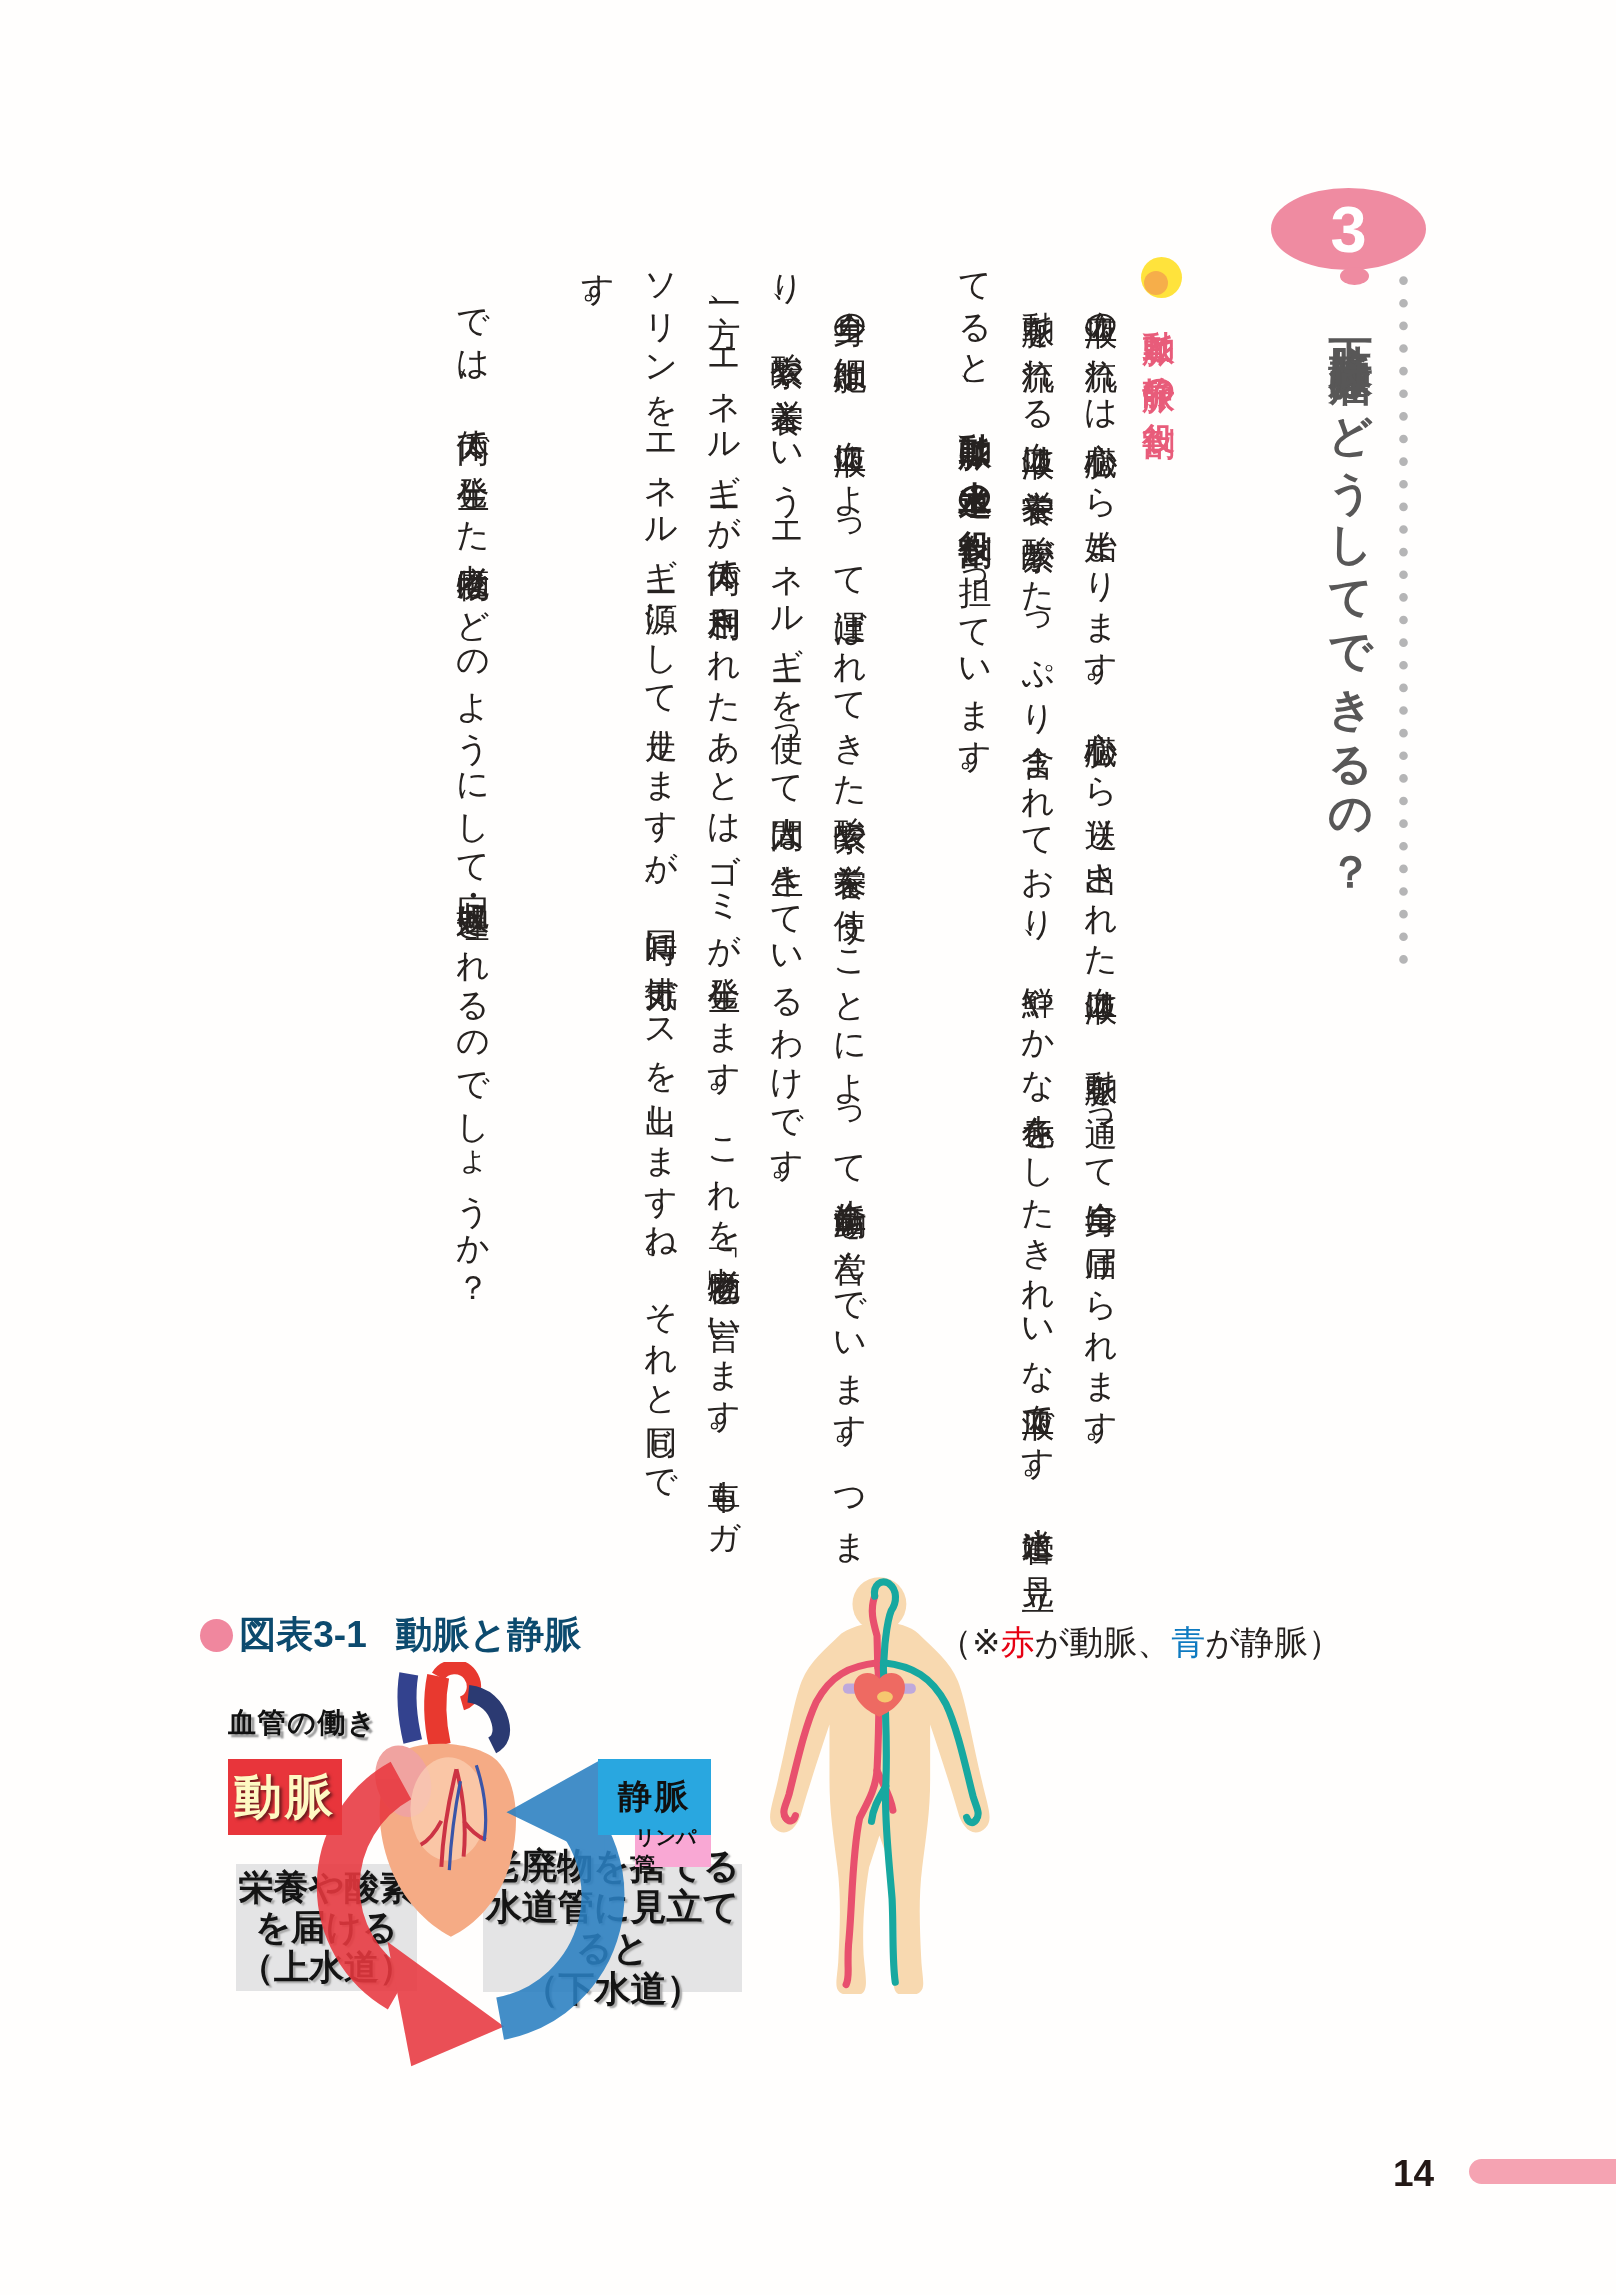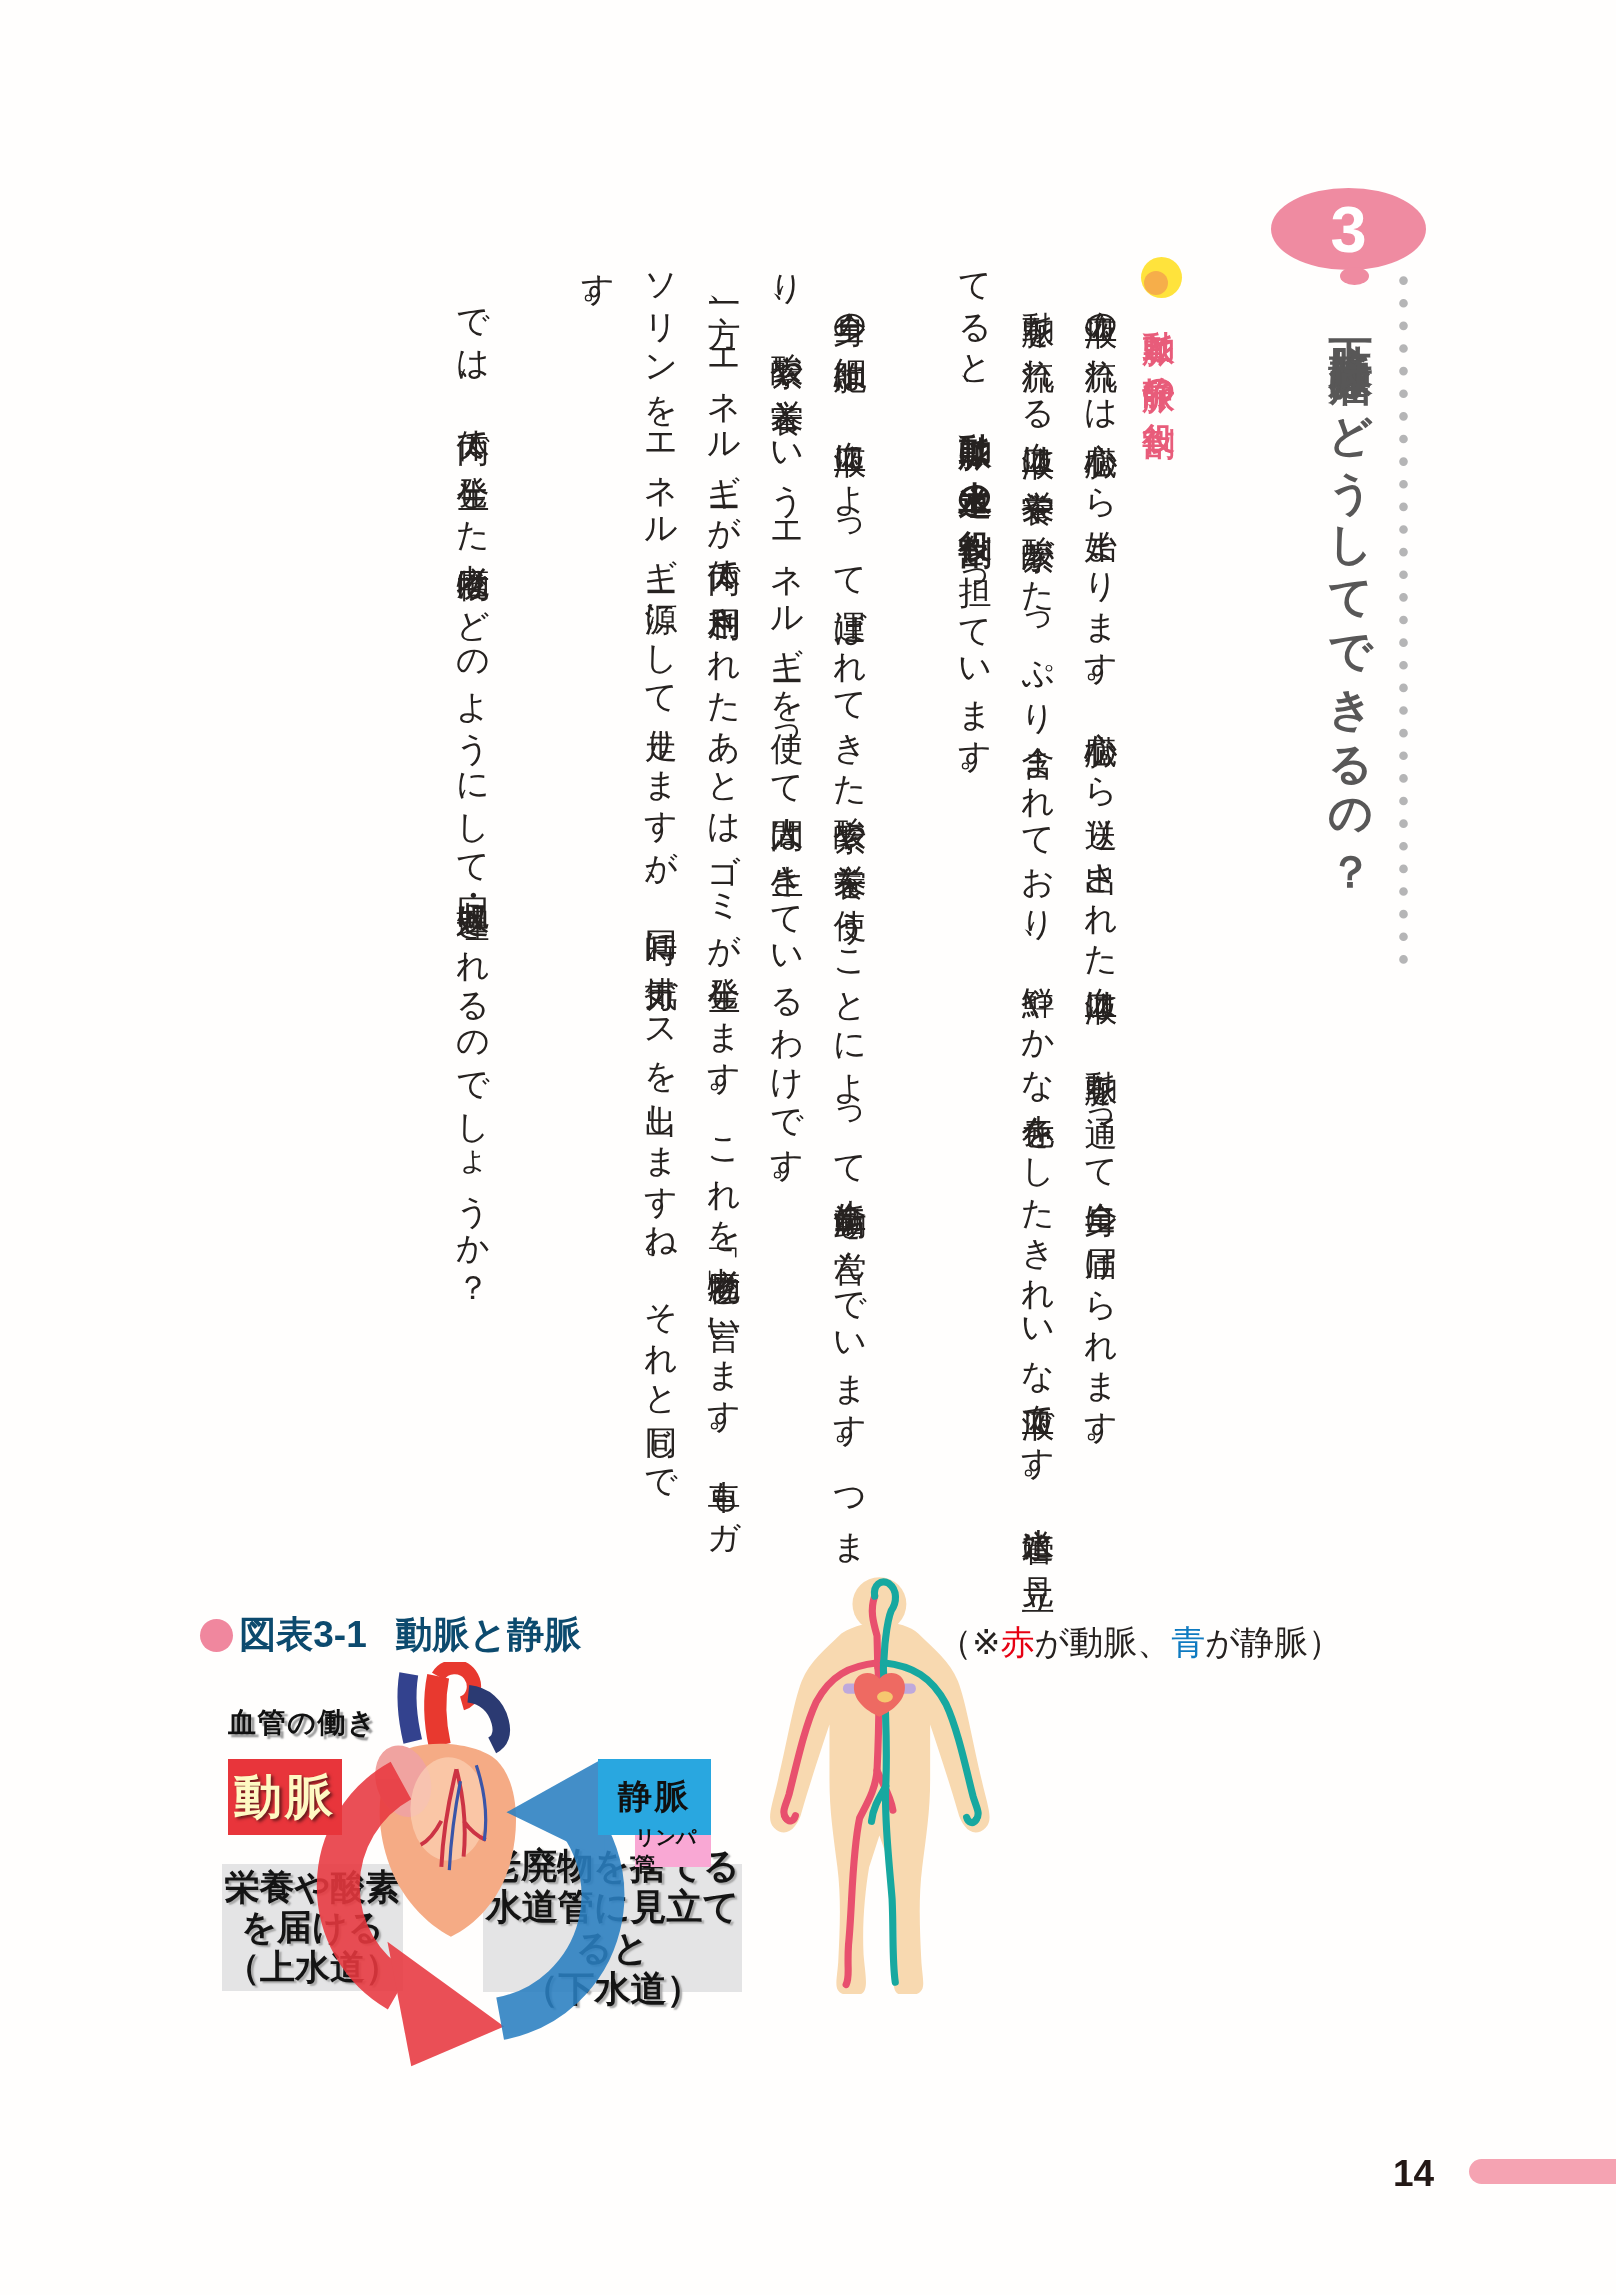--- a/index.html
+++ b/index.html
@@ -102,21 +102,21 @@
   }
   .lymph-label {
     left:635px; top:1835px; width:76px; height:32px; background:#f9a8d4;
     color:#101010; font-size:20px;
   }
   .gray-box {
     position:absolute; background:#e4e4e5; z-index:1;
     display:flex; flex-direction:column; align-items:center; justify-content:center;
     font-weight:bold; color:#141414; text-shadow:2.4px 2.4px 1.6px #a9a9a9; text-align:center;
   }
-  .gray-box.left { left:222px; top:1864px; width:181px; height:127px; font-size:35px; line-height:40px; }
+  .gray-box.left { left:236px; top:1864px; width:181px; height:127px; font-size:35px; line-height:40px; }
   .gray-box.right { left:483px; top:1864px; width:259px; height:128px; font-size:36px; line-height:41px; }
   .arrows-svg { position:absolute; left:262px; top:1729px; z-index:2; }
   .heart-svg { position:absolute; left:365px; top:1662px; z-index:1; }
   .bodyfig-svg { position:absolute; left:754px; top:1574px; z-index:0; }
 
   
   .page-number {
     position:absolute; left:1393px; top:2153px;
     font-family:"Liberation Sans","DejaVu Sans",sans-serif;
     font-size:37px; font-weight:bold; color:#231815;

